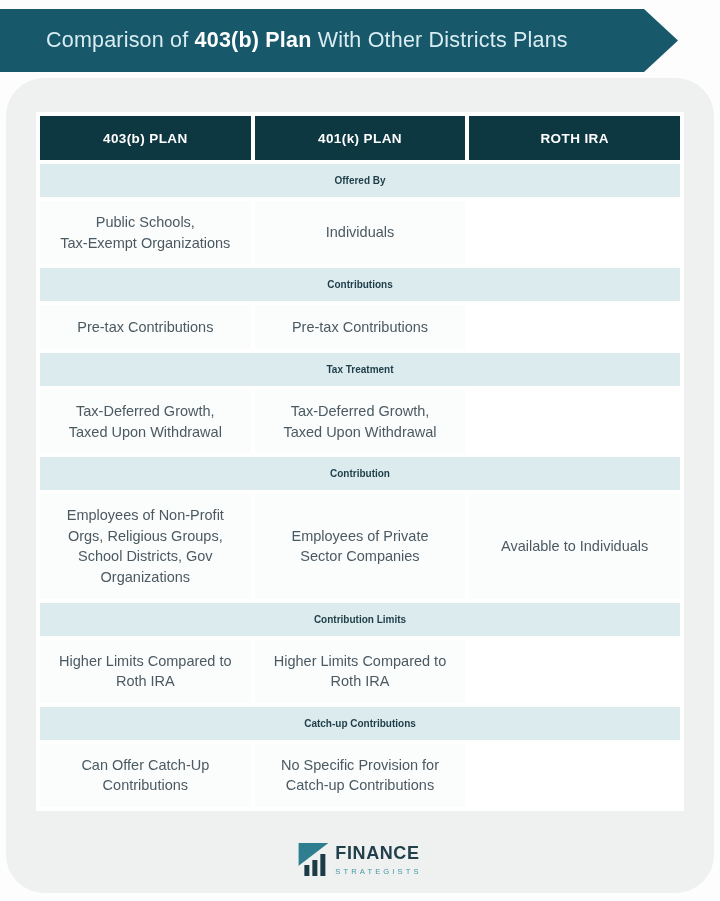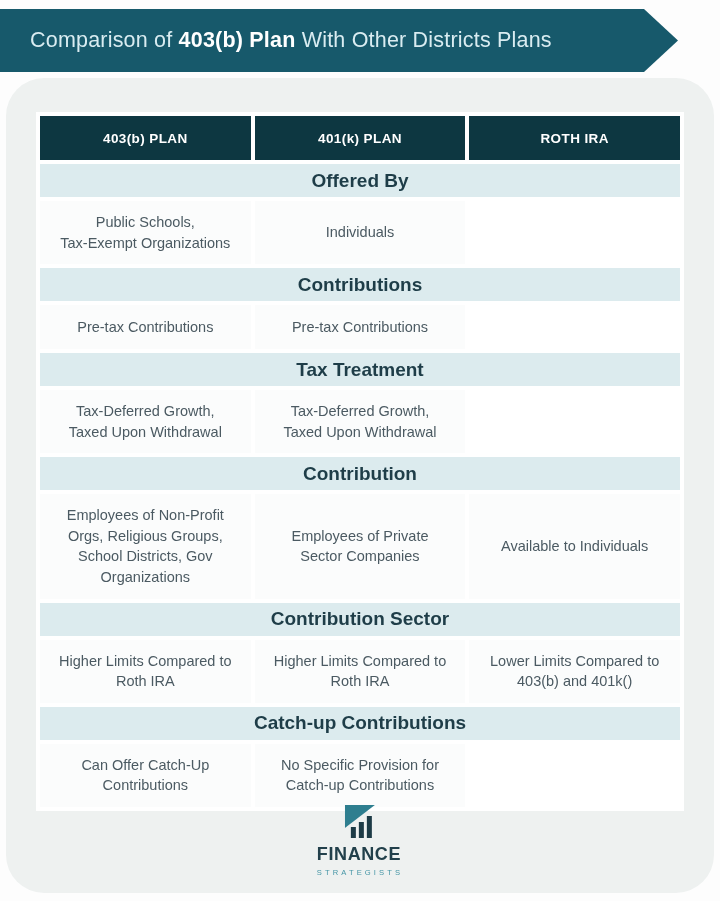--- a/index.html
+++ b/index.html
@@ -7,21 +7,21 @@
     width:720px;height:901px;position:relative;overflow:hidden;
     background:#fdfdfd;
     font-family:"Liberation Sans", sans-serif;
   }
   
   .banner{
     position:absolute;left:0;top:9px;width:678px;height:63px;
     background:#17596b;
     clip-path:polygon(0 0,644px 0,100% 50%,644px 100%,0 100%);
     display:flex;align-items:center;
-    padding-left:30px;box-sizing:border-box;
+    padding-left:46px;box-sizing:border-box;
     color:#d9ecf1;font-size:21.5px;letter-spacing:.2px;
     white-space:pre;
   }
   .banner .bold{color:#ffffff;font-weight:700;}
   
   .card{
     position:absolute;left:6px;top:78px;width:708px;height:815px;
     background:#eef1f0;border-radius:38px;
   }
   
@@ -33,36 +33,36 @@
   }
   .th{
     background:#0d3741;color:#ffffff;
     font-weight:700;font-size:13.5px;letter-spacing:.4px;
     display:flex;align-items:center;justify-content:center;
     height:44px;text-align:center;
   }
   .section{
     grid-column:1 / -1;
     background:#dcebee;color:#1e3d48;
-    font-weight:700;font-size:19px;
+    font-weight:700;font-size:10px;
     display:flex;align-items:center;justify-content:center;
     height:33px;text-align:center;
   }
   .cell{
     background:#fbfcfc;color:#4b5a62;
     font-size:14.5px;line-height:1.42;
     display:flex;align-items:center;justify-content:center;
     text-align:center;white-space:pre-line;
     padding:11px 12px;box-sizing:border-box;
     min-height:44px;
   }
   
   .logo{
     position:absolute;left:50%;bottom:16px;transform:translateX(-50%);
-    display:flex;align-items:center;gap:6px;flex-direction:column;
+    display:flex;align-items:center;gap:6px;
   }
   .brand{display:flex;flex-direction:column;line-height:1;}
   .brand-name{font-size:18px;font-weight:700;color:#22404b;letter-spacing:.6px;}
   .brand-sub{font-size:7.6px;color:#4596a6;letter-spacing:3.1px;margin-top:6px;}
 </style>
 </head>
 <body>
 
 <div class="banner">
   <span>Comparison of </span><span class="bold">403(b) Plan</span><span> With Other Districts Plans</span>
@@ -93,27 +93,25 @@
 
     <div class="section">Contribution</div>
     <div class="cell">Employees of Non-Profit
 Orgs, Religious Groups,
 School Districts, Gov
 Organizations</div>
     <div class="cell">Employees of Private
 Sector Companies</div>
     <div class="cell">Available to Individuals</div>
 
-    <div class="section">Contribution Sector</div>
+    <div class="section">Contribution Limits</div>
     <div class="cell">Higher Limits Compared to
 Roth IRA</div>
     <div class="cell">Higher Limits Compared to
 Roth IRA</div>
-    <div class="cell">Lower Limits Compared to
-403(b) and 401k()</div>
 
     <div class="section">Catch-up Contributions</div>
     <div class="cell">Can Offer Catch-Up
 Contributions</div>
     <div class="cell">No Specific Provision for
 Catch-up Contributions</div>
 
   </div>
 
   <div class="logo">

